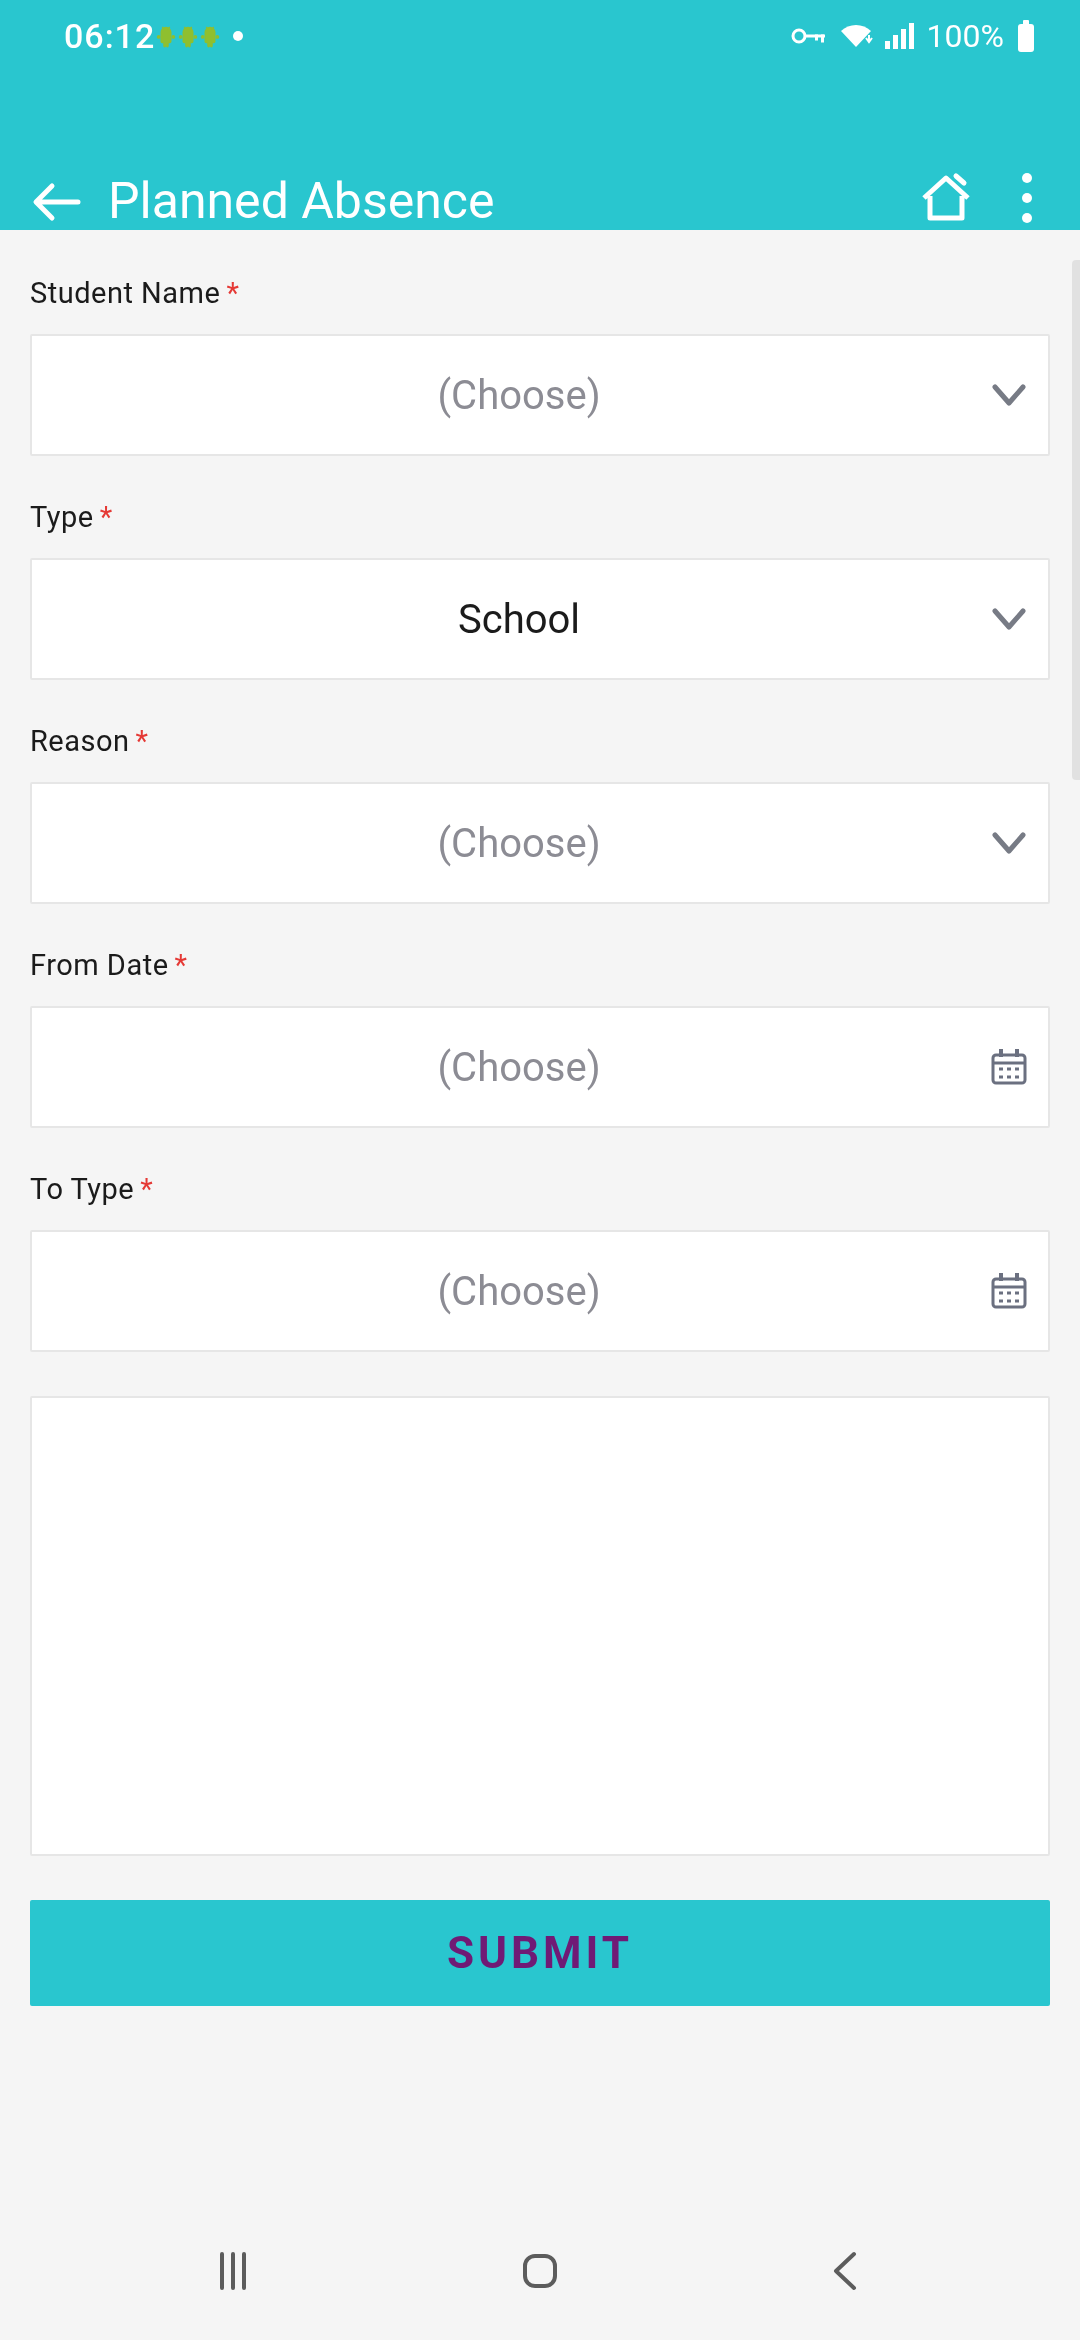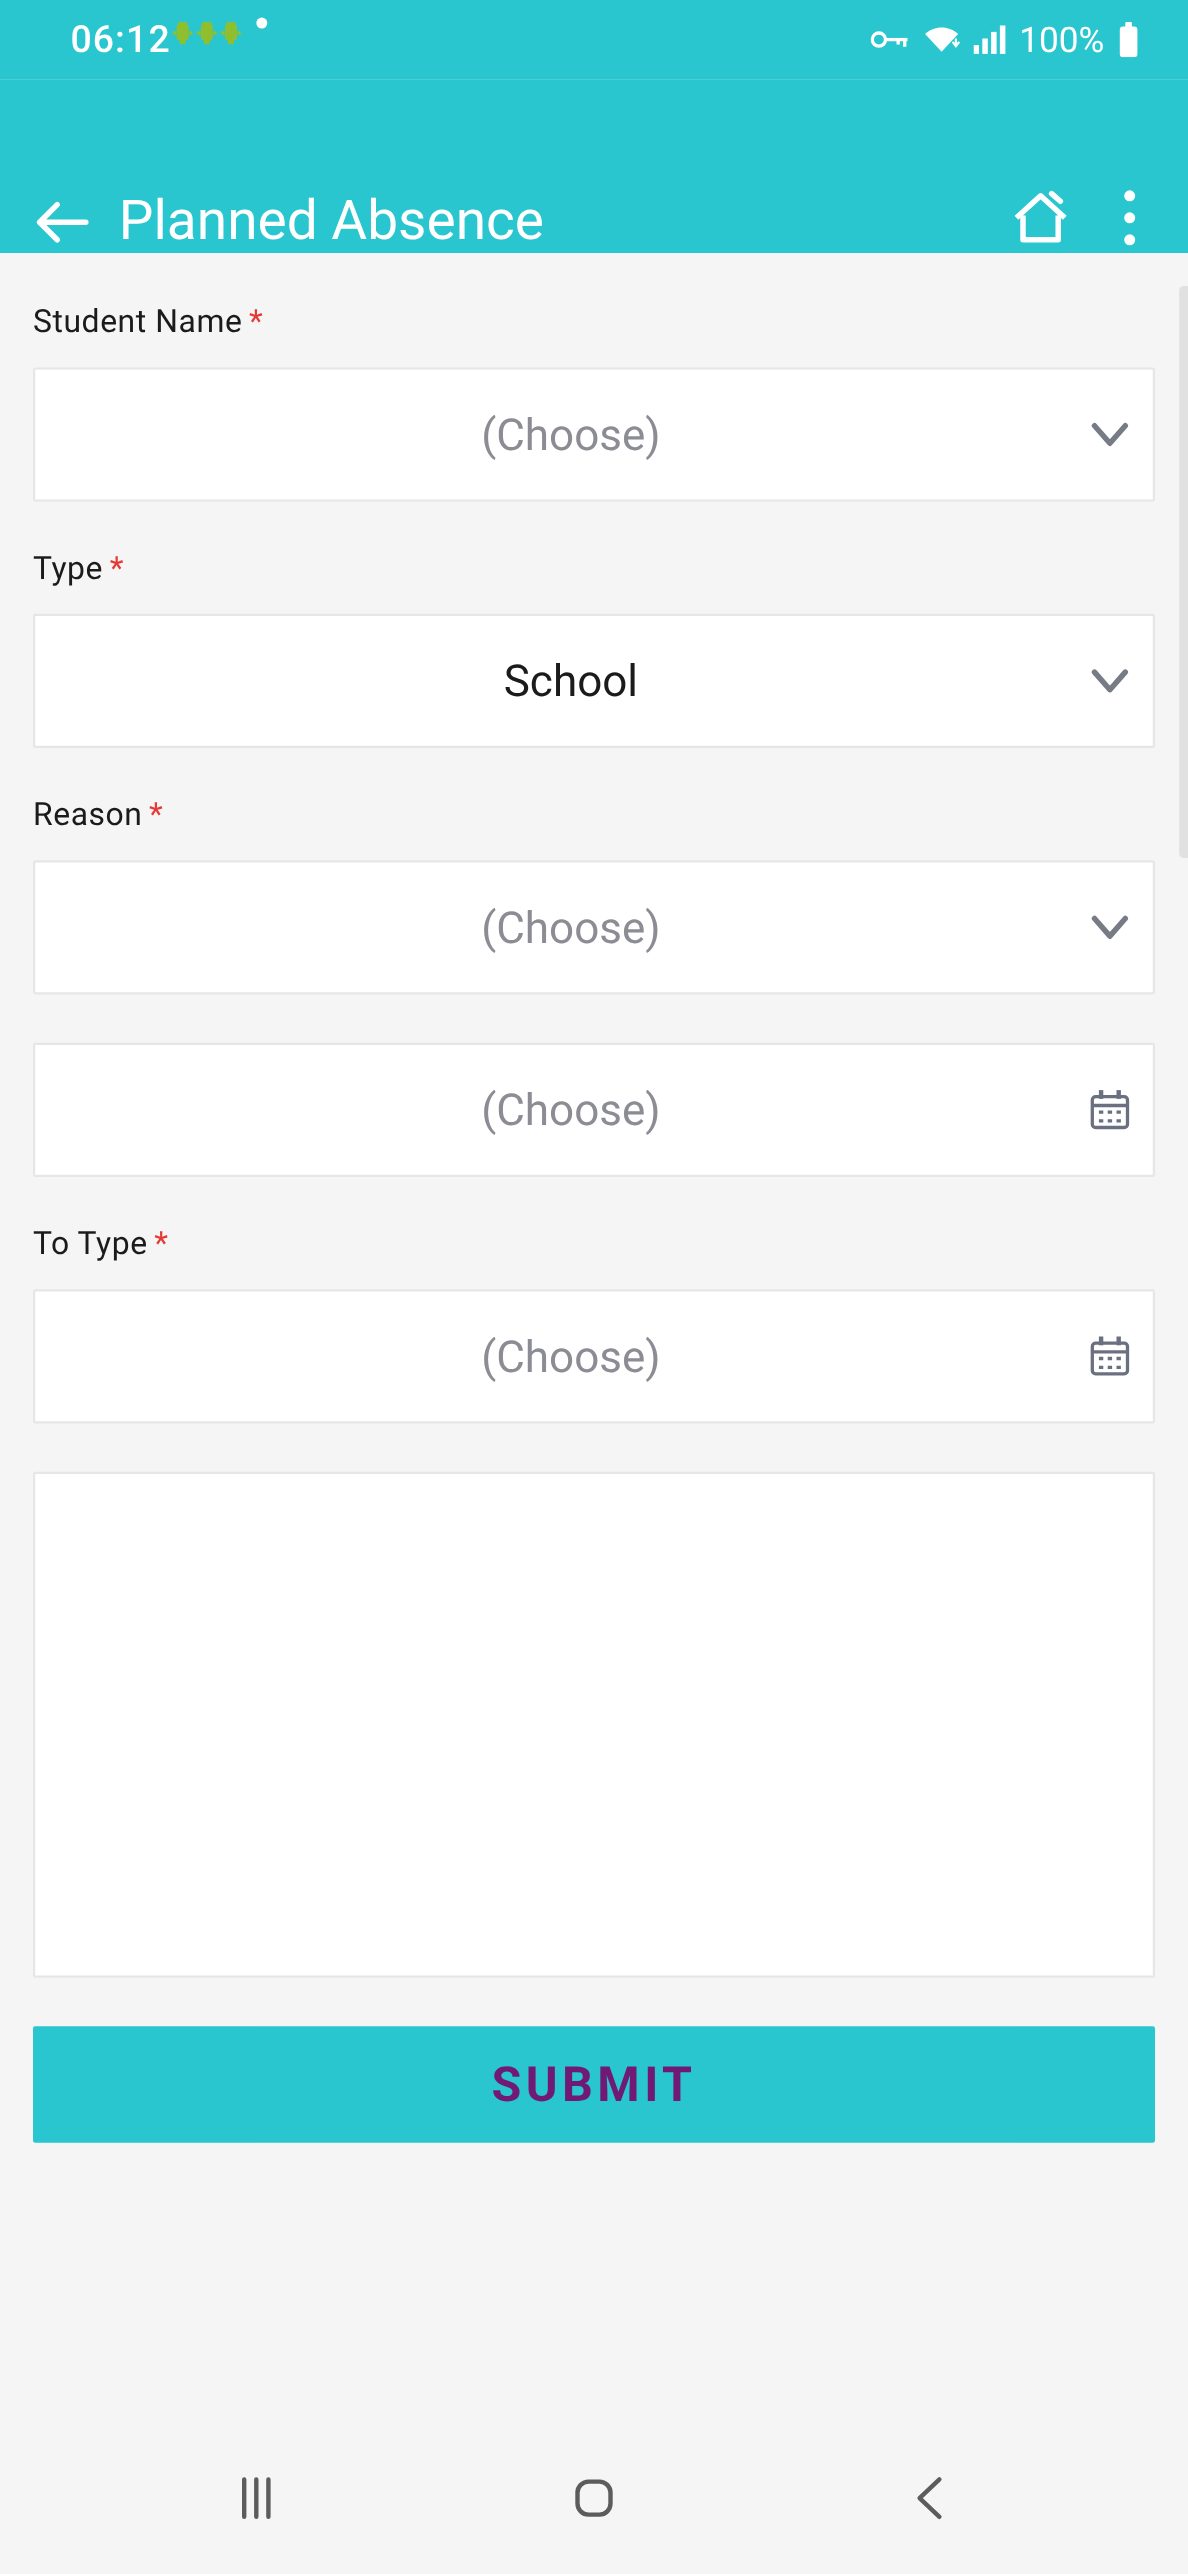--- a/index.html
+++ b/index.html
@@ -12,21 +12,21 @@
   }
   .status-bar {
     height: 72px;
     background: #29c6cf;
     display: flex;
     align-items: center;
     justify-content: space-between;
     padding: 0 44px 0 64px;
     color: #fff;
   }
-  .status-left { display: flex; align-items: flex-start; }
+  .status-left { display: flex; align-items: center; }
   .status-time { font-size: 34px; font-weight: 500; letter-spacing: 1px; }
   .android-dot { width: 22px; height: 26px; display: inline-block; }
   .white-dot { width: 10px; height: 10px; background: #fff; border-radius: 50%; display: inline-block; margin-left: 12px; }
   .status-right { display: flex; gap: 12px; }
   .status-icon { display: inline-flex; align-items: center; }
   .battery-text { font-size: 32px; font-weight: 400; }
 
   .app-bar {
     height: 158px;
     background: #29c6cf;
@@ -252,20 +252,23 @@
       <span class="value">(Choose)</span>
       <span class="right-ic">
         <svg width="40" height="40" viewBox="0 0 40 40">
               <path d="M6 12l14 16 14-16" stroke="#777b85" stroke-width="5" fill="none" stroke-linecap="round" stroke-linejoin="round"></path>
             </svg>
       </span>
     </div>
   </div>
 
   <div class="field">
+    <div class="label">
+      <span>From Date</span><span class="asterisk">*</span>
+    </div>
     <div class="control placeholder">
       <span class="value">(Choose)</span>
       <span class="right-ic">
         <svg width="40" height="40" viewBox="0 0 40 40">
               <rect x="4" y="8" width="32" height="28" rx="3" fill="none" stroke="#6b7080" stroke-width="3"></rect>
               <path d="M4 16h32" stroke="#6b7080" stroke-width="3"></path>
               <rect x="10" y="2" width="4" height="8" fill="#6b7080"></rect>
               <rect x="26" y="2" width="4" height="8" fill="#6b7080"></rect>
               <path d="M10 22h4M18 22h4M26 22h4M10 30h4M18 30h4M26 30h4" stroke="#6b7080" stroke-width="3"></path>
             </svg>

